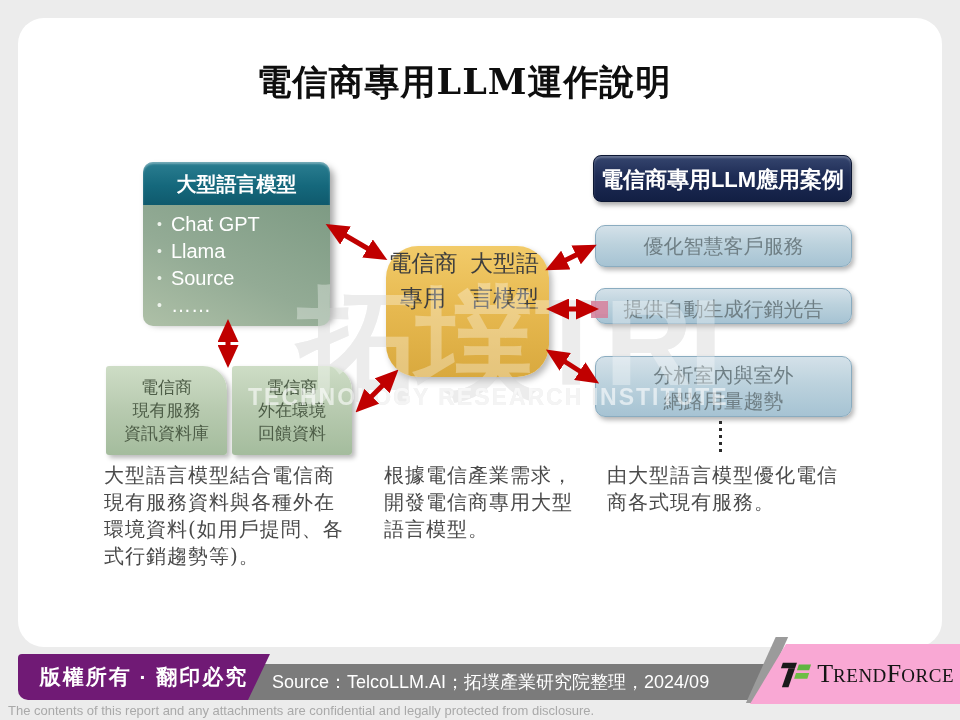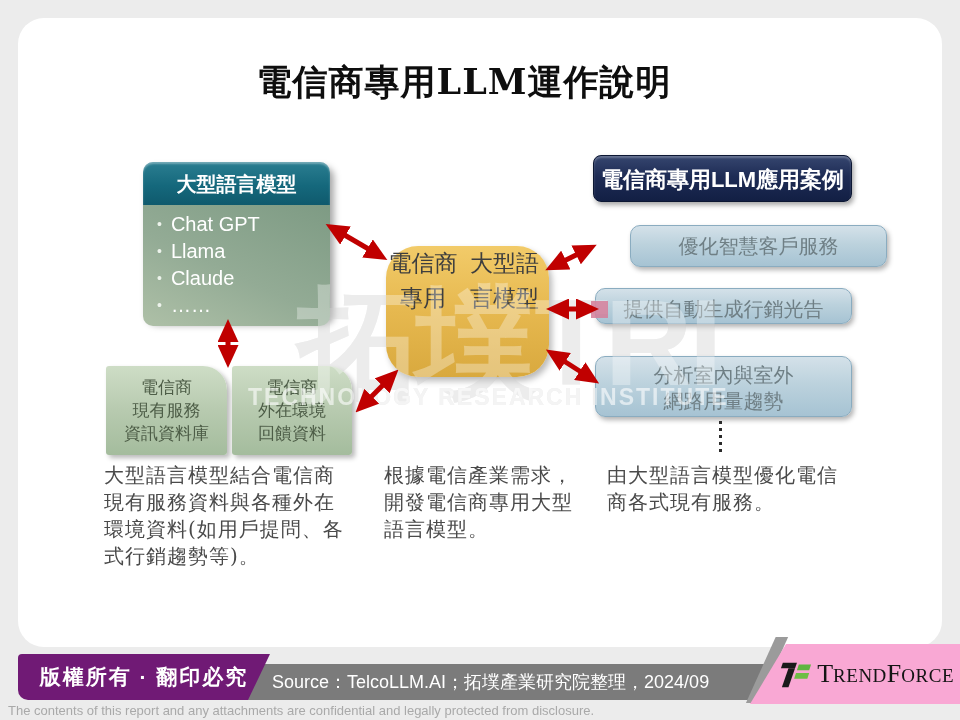--- a/index.html
+++ b/index.html
@@ -78,21 +78,21 @@
     box-sizing:border-box;
   }
   .case-box{
     left:595px;width:257px;z-index:3;box-sizing:border-box;
     background:linear-gradient(180deg,#D4E1E9 0%,#BCD2DD 45%,#A6C3D3 100%);
     border:1px solid #8AACC0;border-radius:10px;
     box-shadow:2px 3px 5px rgba(0,0,0,.3);
     color:#6F7F85;font-size:20px;text-align:center;
     font-family:"DejaVu Serif","Liberation Serif",serif;
   }
-  .case-1{top:225px;height:42px;line-height:41px;margin-left:35px;}
+  .case-1{top:225px;height:42px;line-height:41px;}
   .case-2{top:288px;height:36px;line-height:41px;}
   .case-3{top:356px;height:61px;line-height:26px;padding-top:5px;}
   .vdots{
     left:719px;top:421px;width:3px;height:33px;z-index:3;
     background:repeating-linear-gradient(180deg,#2B2B2B 0 3px,transparent 3px 7px);
   }
   
   .data-box{
     top:366px;height:89px;z-index:3;box-sizing:border-box;
     background:linear-gradient(180deg,#CEDDC6 0%,#B7CAAF 50%,#A4BC9D 100%);
@@ -159,21 +159,21 @@
 <div class="abs title">電信商專用LLM運作說明</div>
 
 <div class="abs wm-big wm-behind">拓墣TRI</div>
 <div class="abs wm-caps wm-behind">TECHNOLOGY RESEARCH INSTITUTE</div>
 
 <div class="abs llm-box">
   <div class="llm-header">大型語言模型</div>
   <div class="llm-body" style="padding-top:6px;">
     <div class="llm-item"><span class="b">•</span><span>Chat GPT</span></div>
     <div class="llm-item"><span class="b">•</span><span>Llama</span></div>
-    <div class="llm-item"><span class="b">•</span><span>Claude</span></div>
+    <div class="llm-item"><span class="b">•</span><span>Source</span></div>
     <div class="llm-item"><span class="b">•</span><span>……</span></div>
   </div>
 </div>
 
 <div class="abs center-box">
   <div>電信商專用</div>
   <div>大型語言模型</div>
 </div>
 
 <div class="abs case-header">電信商專用LLM應用案例</div>

